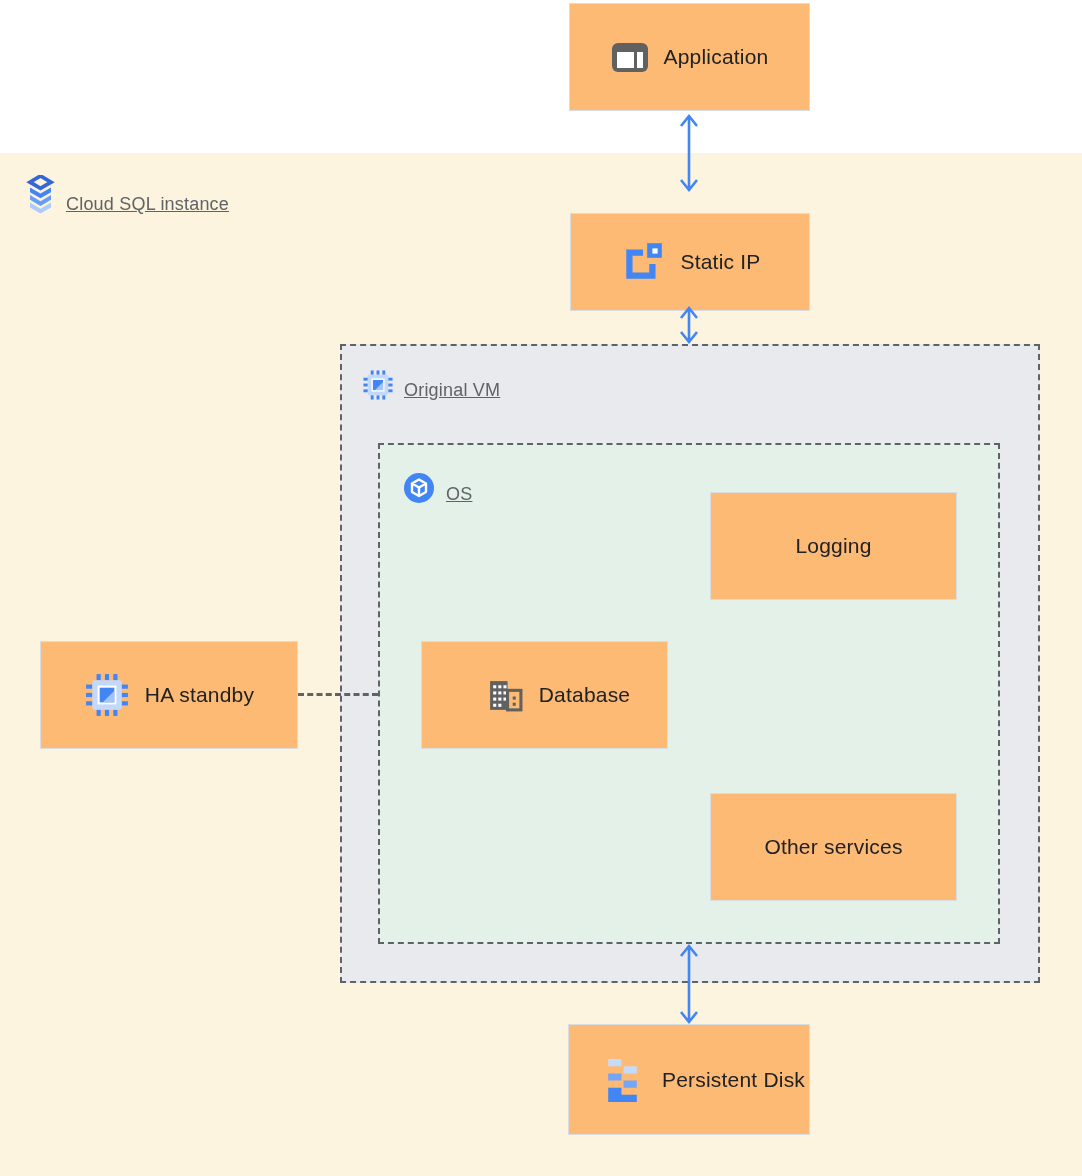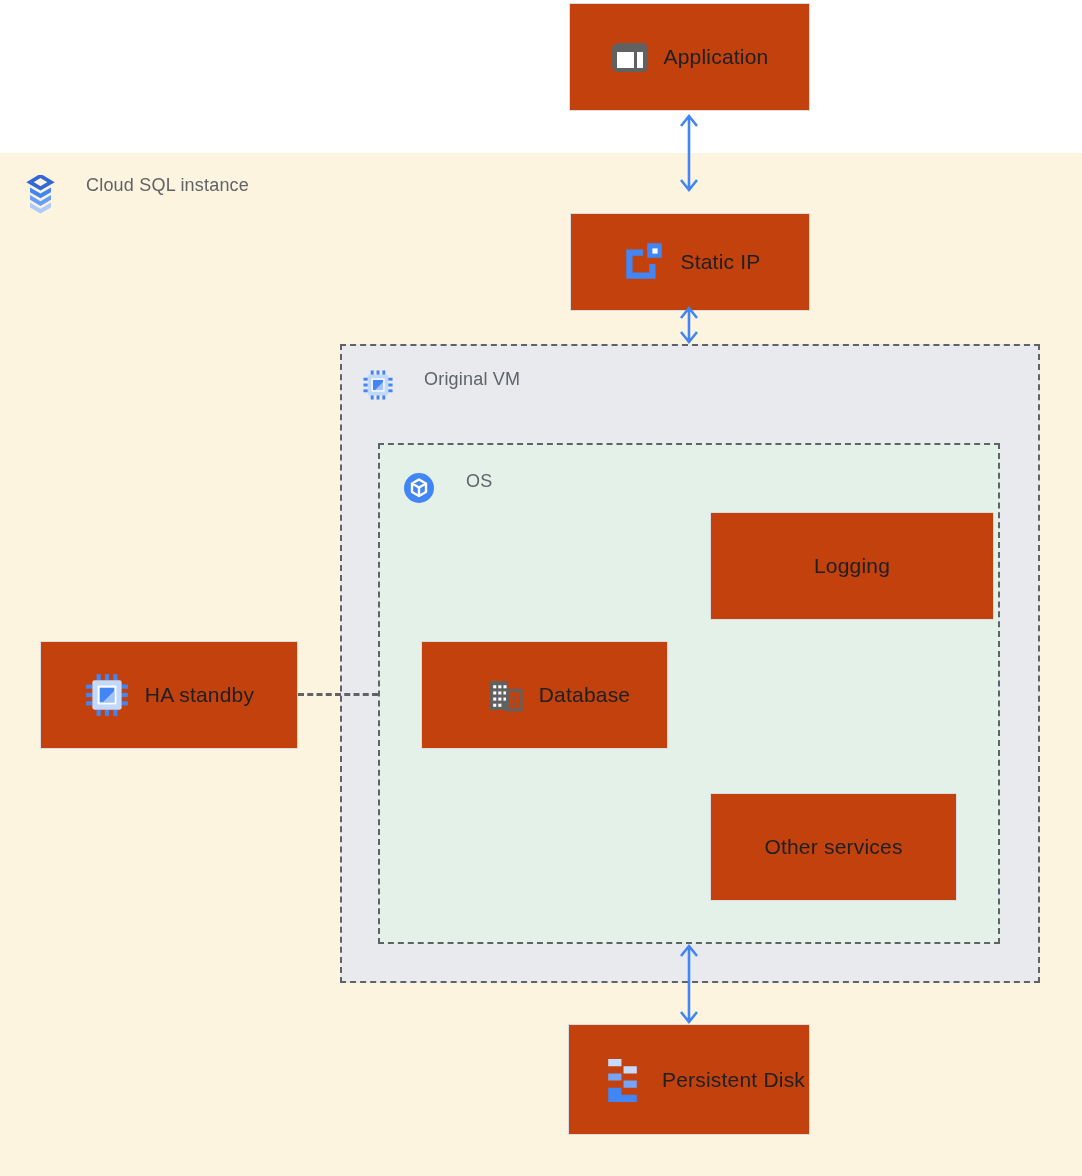--- a/index.html
+++ b/index.html
@@ -5,31 +5,31 @@
   html,body{margin:0;padding:0;background:#fff;}
   #stage{
     position:relative;width:1082px;height:1176px;overflow:hidden;
     font-family:"Liberation Sans", sans-serif;background:#ffffff;
   }
   .yellow-region{
     position:absolute;left:0;top:153px;width:1082px;height:1023px;
     background:#FCF4DE;
   }
   .node{
-    position:absolute;background:#c2410c;border:1px solid #DADCE0;
+    position:absolute;background:#fdba74;border:1px solid #DADCE0;
     display:flex;align-items:center;justify-content:center;gap:15px;
     color:#202124;font-size:21px;letter-spacing:.2px;box-sizing:border-box;
   }
   .node .lbl{white-space:nowrap;}
   .container-box{position:absolute;box-sizing:border-box;border:2px dashed #5F6368;}
   .vm-box{left:340px;top:344px;width:700px;height:639px;background:#E8EAED;}
   .os-box{left:378px;top:443px;width:622px;height:501px;background:#E4F1E9;}
   .region-label{
-    position:absolute;display:flex;align-items:flex-start;gap:30px;
-    color:#5F6368;font-size:18px;letter-spacing:.2px;
+    position:absolute;display:flex;align-items:flex-end;gap:10px;
+    color:#5F6368;font-size:18px;letter-spacing:.2px;text-decoration:underline;
   }
   .arrow-svg{position:absolute;overflow:visible;}
   .ha-connector{
     position:absolute;left:298px;top:693px;width:80px;height:0;
     border-top:3px dashed #5F6368;
   }
   .pd-label{white-space:normal;width:118px;line-height:28px;}
   .icon{display:inline-flex;flex:0 0 auto;}
 </style>
 </head>
@@ -116,21 +116,21 @@
         <g fill="none" stroke="#ffffff" stroke-width="2.4" stroke-linejoin="round">
           <path d="M17 8.5 L24 12.5 L17 16.5 L10 12.5 Z"></path>
           <path d="M10 12.5 V21 L17 25 V16.5"></path>
           <path d="M24 12.5 V21 L17 25"></path>
         </g>
       </svg>
     </span>
     <span>OS</span>
   </div>
 
-  <div class="node" style="left:710px;top:512px;width:284px;height:108px;">
+  <div class="node" style="left:710px;top:492px;width:247px;height:108px;">
     <span class="lbl">Logging</span>
   </div>
 
   <div class="node" style="left:421px;top:641px;width:247px;height:108px;padding-left:28px;">
     <span class="icon">
       <svg width="37" height="37" viewBox="0 0 36 36">
         <rect x="3" y="4" width="17" height="28" fill="#616161"></rect>
         <g fill="#ffffff">
           <rect x="6" y="8" width="3" height="3"></rect>
             <rect x="11" y="8" width="3" height="3"></rect>

